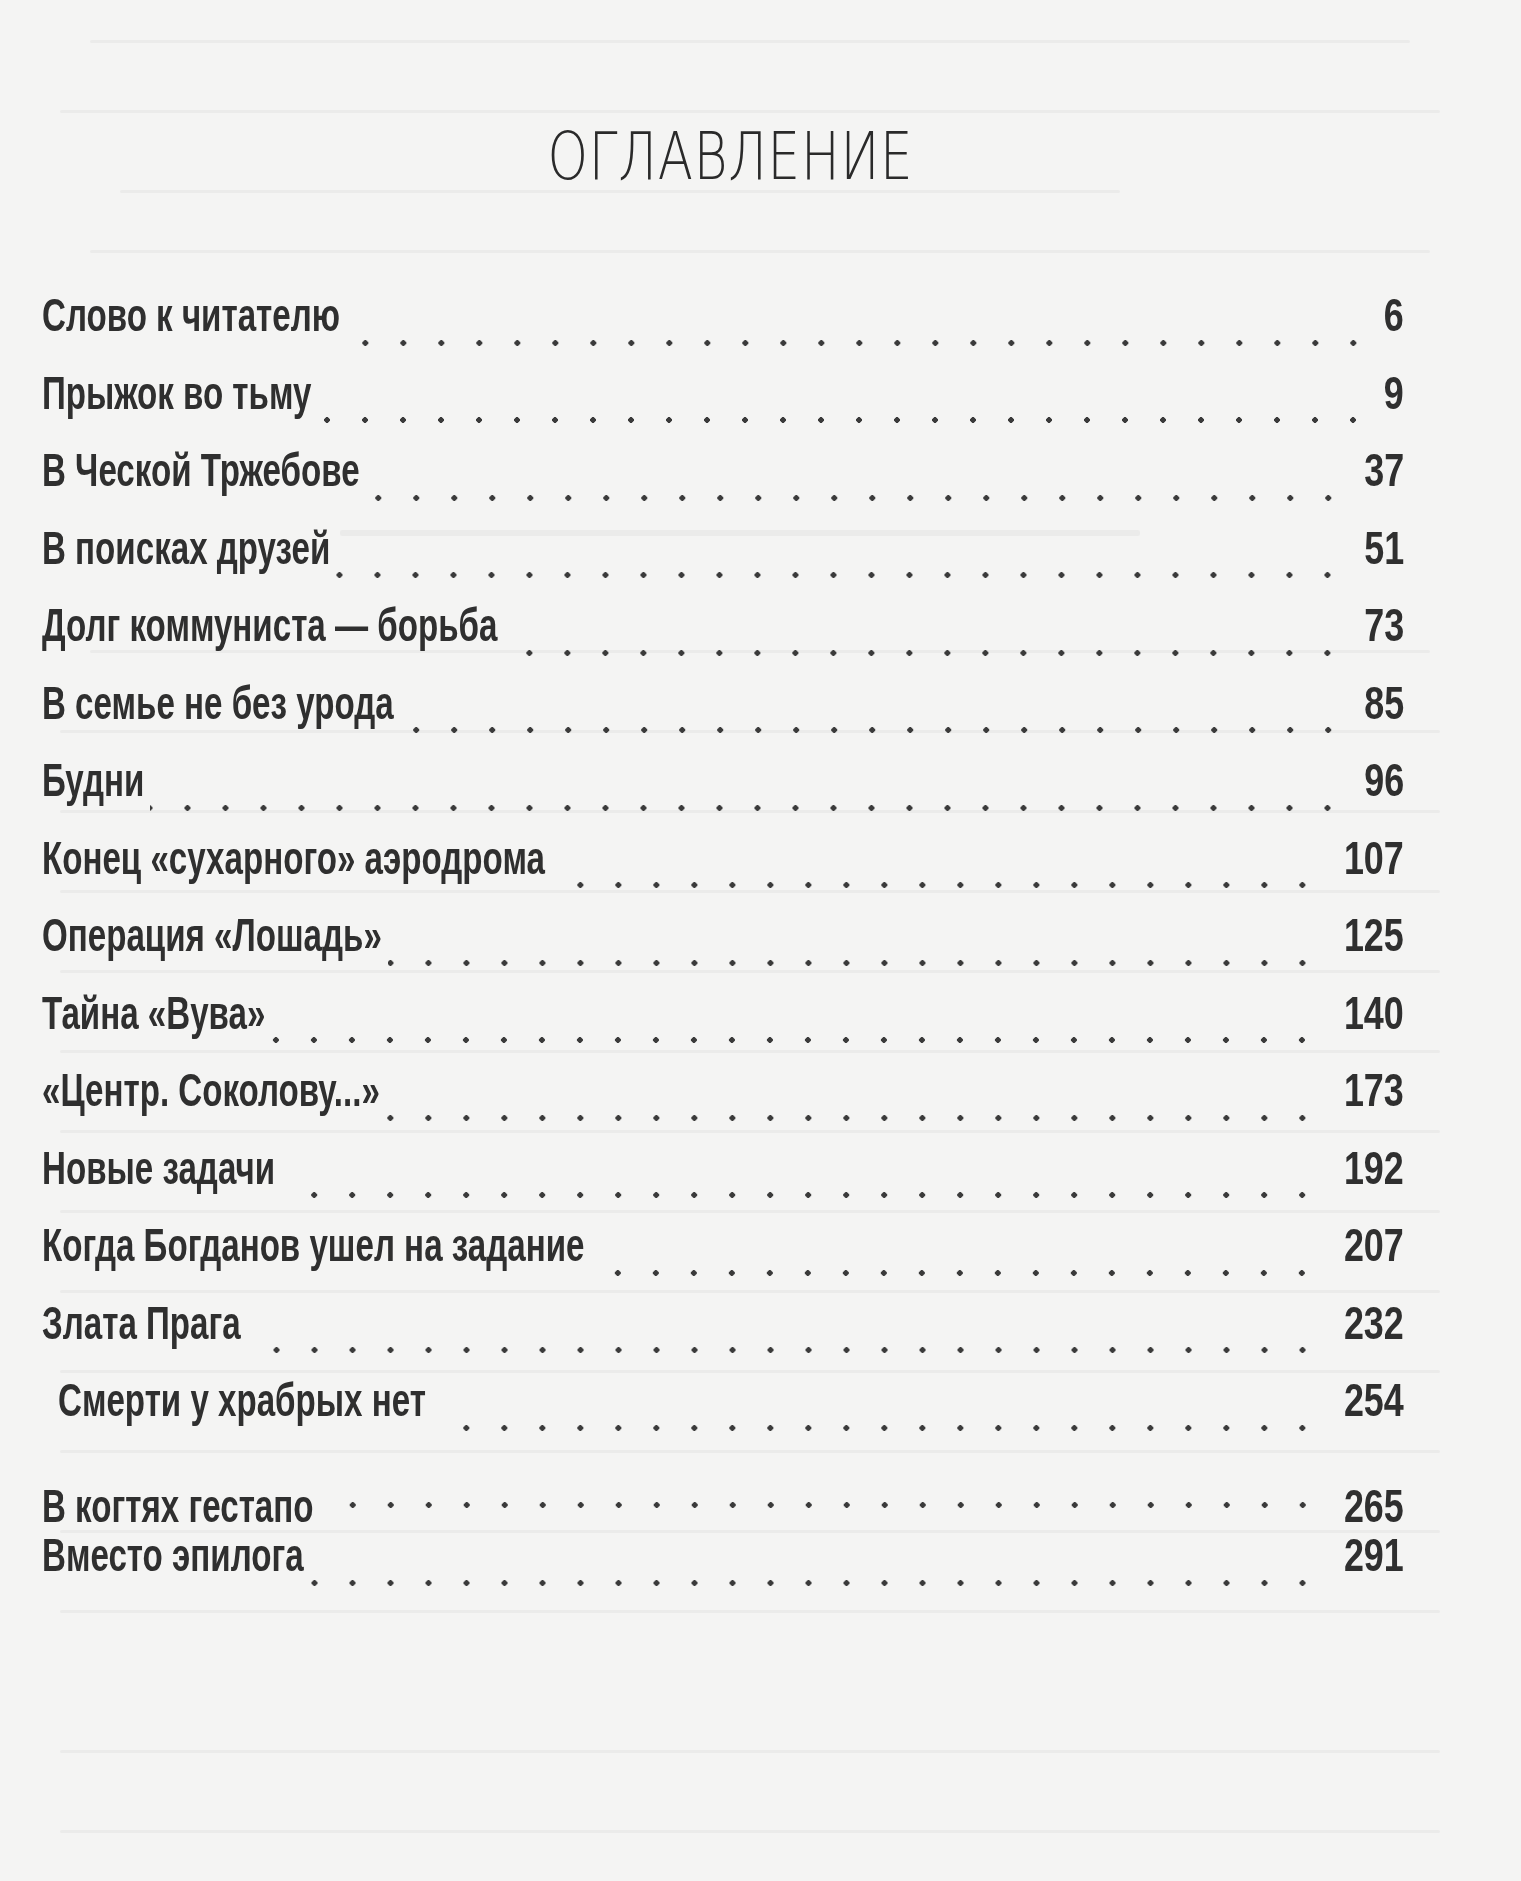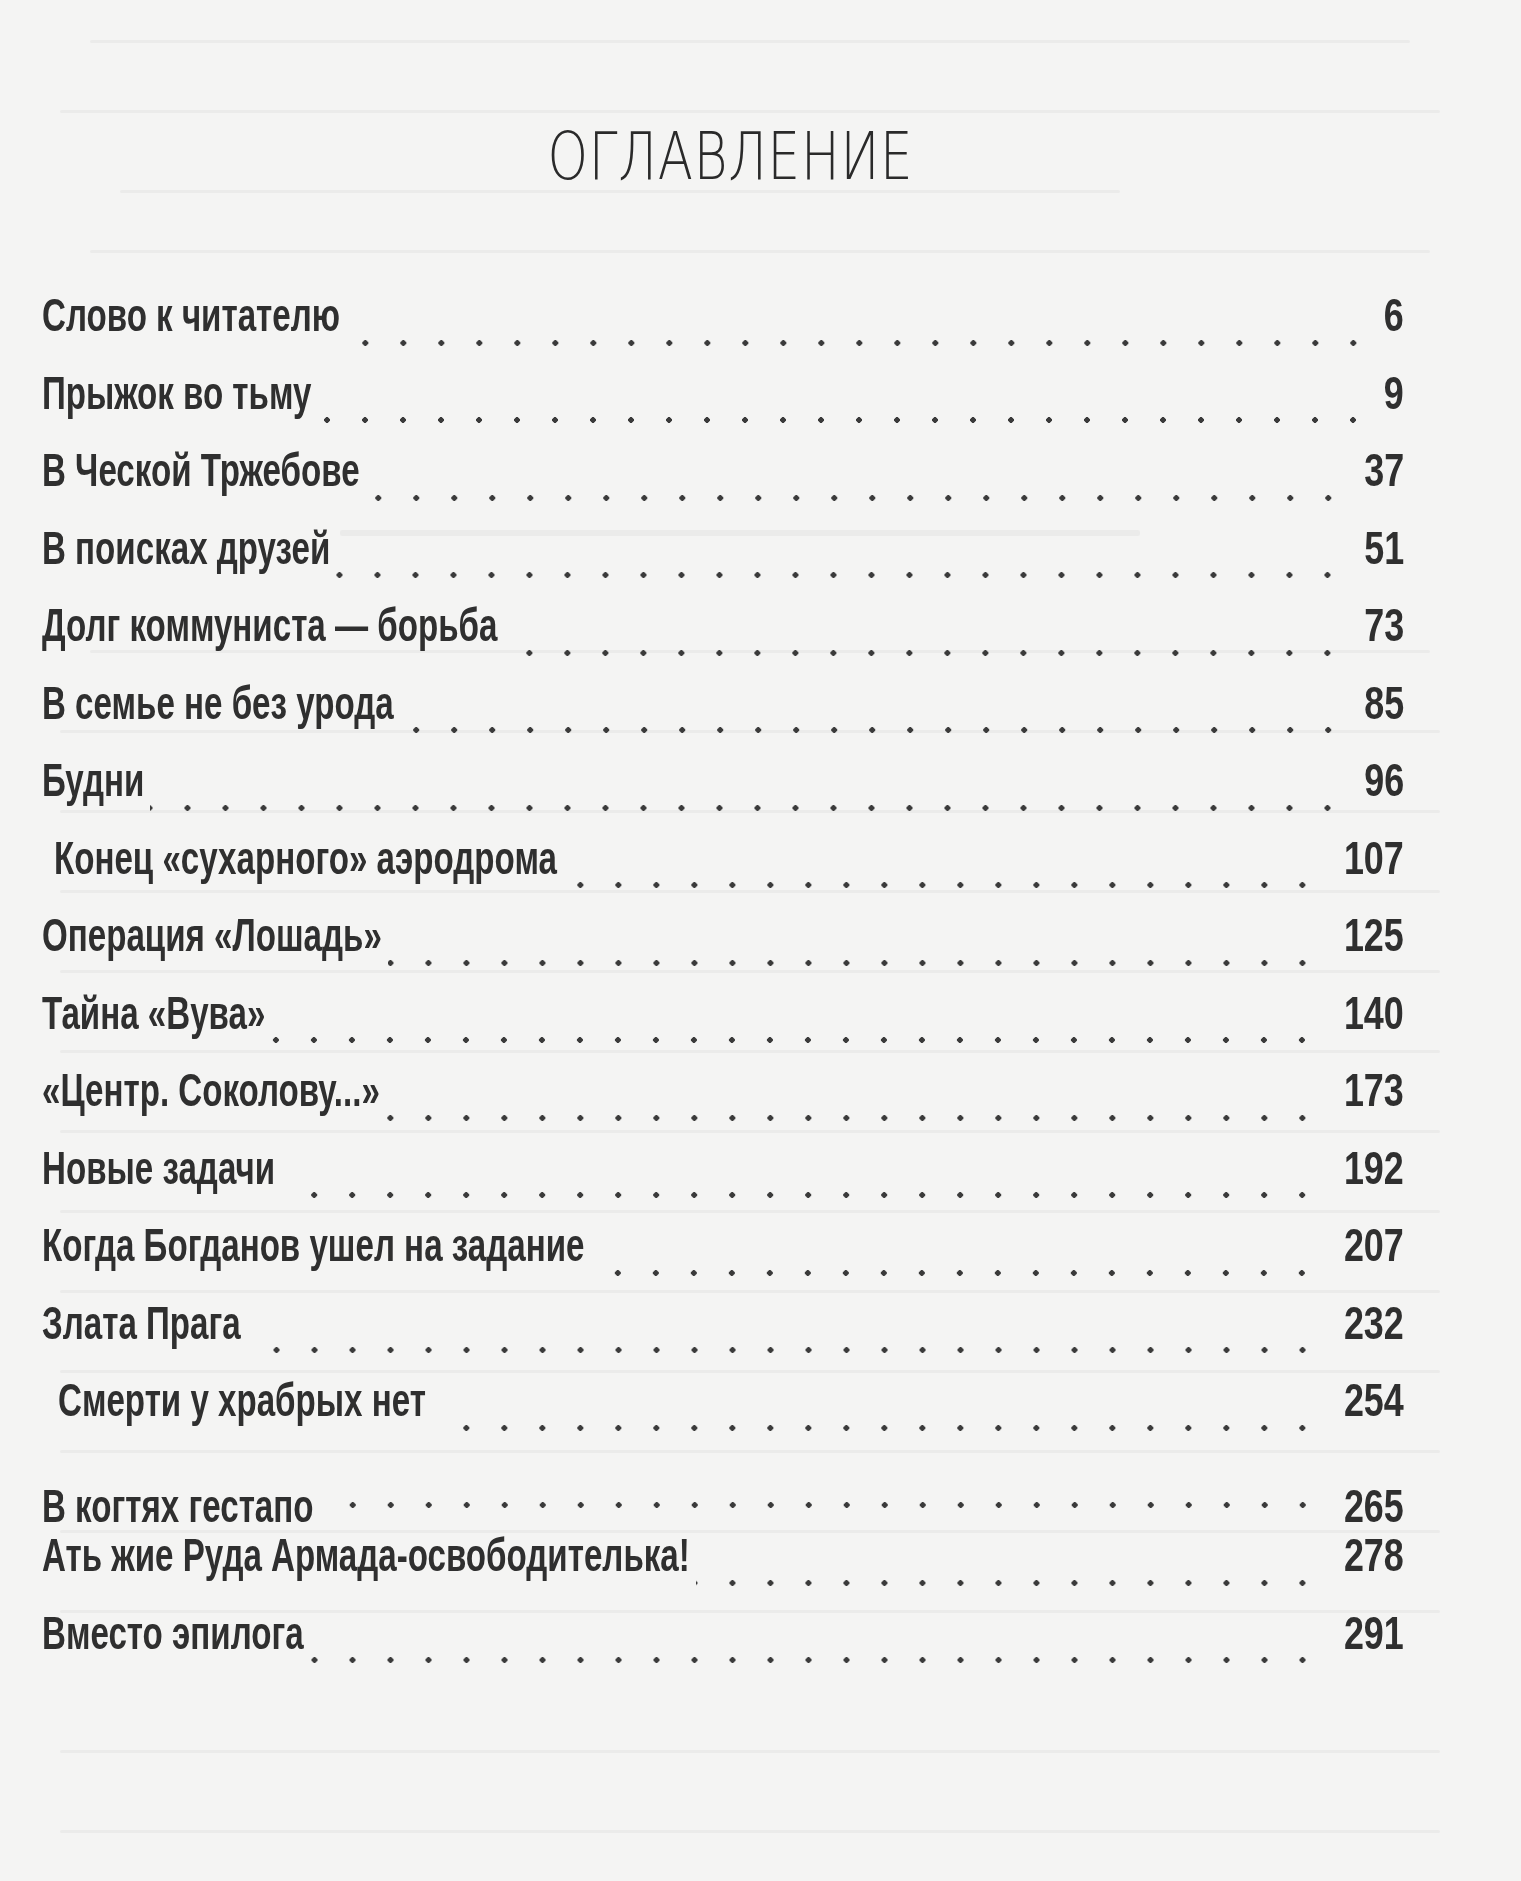--- a/index.html
+++ b/index.html
@@ -117,21 +117,21 @@
     <span class="title-wrap" style="width: 351.63px;"><span class="title">В семье не без урода</span></span>
     <span class="leader"></span>
     <span class="page">85</span>
   </div>
     <div class="row">
     <span class="title-wrap" style="width: 102.353px;"><span class="title">Будни</span></span>
     <span class="leader"></span>
     <span class="page">96</span>
   </div>
     <div class="row">
-    <span class="title-wrap" style="width: 502.886px; margin-left: 12px;"><span class="title">Конец «сухарного» аэродрома</span></span>
+    <span class="title-wrap" style="width: 502.886px;"><span class="title">Конец «сухарного» аэродрома</span></span>
     <span class="leader"></span>
     <span class="page">107</span>
   </div>
     <div class="row">
     <span class="title-wrap" style="width: 339.806px;"><span class="title">Операция «Лошадь»</span></span>
     <span class="leader"></span>
     <span class="page">125</span>
   </div>
     <div class="row">
     <span class="title-wrap" style="width: 223.335px;"><span class="title">Тайна «Вува»</span></span>
@@ -162,22 +162,17 @@
     <span class="title-wrap" style="width: 367.92px; margin-left: 16px;"><span class="title">Смерти у храбрых нет</span></span>
     <span class="leader"></span>
     <span class="page">254</span>
   </div>
     <div class="row">
     <span class="title-wrap" style="width: 271.53px; margin-top: 28px;"><span class="title">В когтях гестапо</span></span>
     <span class="leader"></span>
     <span class="page">265</span>
   </div>
     <div class="row">
-    <span class="title-wrap" style="width: 647.798px;"><span class="title">Ать жие Руда Армада-освободителька!</span></span>
-    <span class="leader"></span>
-    <span class="page">278</span>
-  </div>
-    <div class="row">
     <span class="title-wrap" style="width: 261.743px;"><span class="title">Вместо эпилога</span></span>
     <span class="leader"></span>
     <span class="page">291</span>
   </div>
   </div>
 
 </body></html>

